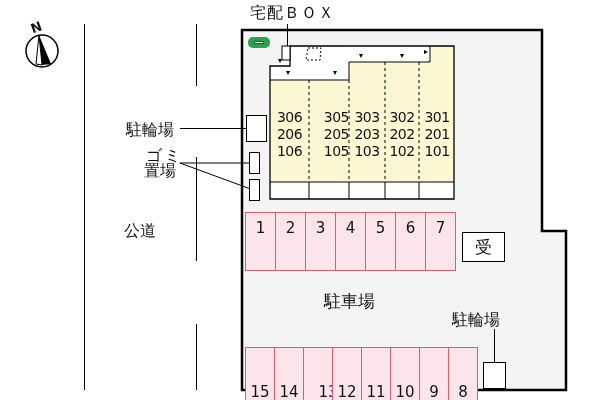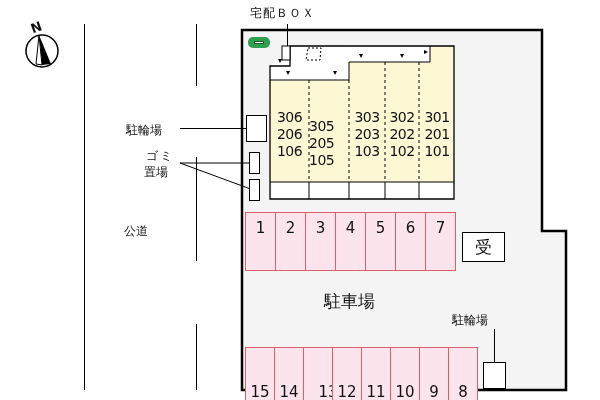--- a/index.html
+++ b/index.html
@@ -1,18 +1,18 @@
 <!DOCTYPE html>
 <html><head>
 <meta charset="utf-8">
 <style>
   html, body { margin:0; padding:0; background:#ffffff; }
   body { width:600px; height:400px; position:relative; overflow:hidden; font-family:"DejaVu Sans","Liberation Sans",sans-serif; color:#111; }
   .abs { position:absolute; }
-  .lbl { position:absolute; font-size:12px; line-height:18px; white-space:nowrap; }
+  .lbl { position:absolute; font-size:16px; line-height:18px; white-space:nowrap; }
   .unit { font-size:14px; line-height:17px; letter-spacing:-0.5px; }
   .pk { position:absolute; background:#fce4ec; border:1px solid #d9606b; box-sizing:border-box; font-size:15px; text-align:center; }
 </style>
 </head>
 <body>
 
 <div class="abs" style="left:22px;top:22px;width:40px;height:48px;">
   <svg width="40" height="48" viewBox="0 0 40 48">
     <circle cx="20" cy="29" r="16" fill="#fff" stroke="#000" stroke-width="1.5"></circle>
     <polygon points="17,13 29,42 20,43" fill="#000"></polygon>
@@ -79,21 +79,21 @@
   <polygon points="132,10 136,10 134,14" fill="#000"></polygon>
   <polygon points="156,6 160,8 156,10" fill="#000"></polygon>
 </svg>
 
 <div class="abs" style="left:270px;top:109px;width:186px;height:54px;">
   <div class="abs unit" style="left:0px;width:39px;text-align:center;">
     <div>306</div>
     <div>206</div>
     <div>106</div>
   </div>
-  <div class="abs unit" style="left:39px;width:40px;text-align:left;margin-top:9px;">
+  <div class="abs unit" style="left:39px;width:40px;text-align:right;">
     <div>305</div>
     <div>205</div>
     <div>105</div>
   </div>
   <div class="abs unit" style="left:79px;width:36px;text-align:center;">
     <div>303</div>
     <div>203</div>
     <div>103</div>
   </div>
   <div class="abs unit" style="left:115px;width:34px;text-align:center;">
@@ -106,21 +106,21 @@
     <div>201</div>
     <div>101</div>
   </div>
 </div>
 
 <span class="lbl" style="left:126px;top:121px;">駐輪場</span>
 <div class="abs" style="left:180px;top:128px;width:78px;height:1px;background:#000;"></div>
 <div class="abs" style="left:246px;top:115px;width:21px;height:27px;background:#fff;border:1px solid #000;box-sizing:border-box;"></div>
 
 <span class="lbl" style="left:146px;top:147px;letter-spacing:2px;">ゴミ</span>
-<span class="lbl" style="left:144px;top:163px;">置場</span>
+<span class="lbl" style="left:144px;top:163px;font-family:Liberation Mono, monospace;">置場</span>
 <svg class="abs" style="left:178px;top:158px;" width="80" height="40">
   <line x1="2" y1="5" x2="78" y2="5" stroke="#000"></line>
   <line x1="2" y1="5" x2="78" y2="33" stroke="#000"></line>
 </svg>
 <div class="abs" style="left:249px;top:152px;width:11px;height:22px;background:#fff;border:1px solid #000;box-sizing:border-box;"></div>
 <div class="abs" style="left:249px;top:179px;width:11px;height:22px;background:#fff;border:1px solid #000;box-sizing:border-box;"></div>
 
 <div class="abs" style="left:245px;top:212px;width:211px;height:59px;">
   <div class="pk" style="left:0;top:0;width:31px;height:59px;"><span style="position:relative;top:6px;">1</span></div>
   <div class="pk" style="left:30px;top:0;width:31px;height:59px;"><span style="position:relative;top:6px;">2</span></div>

